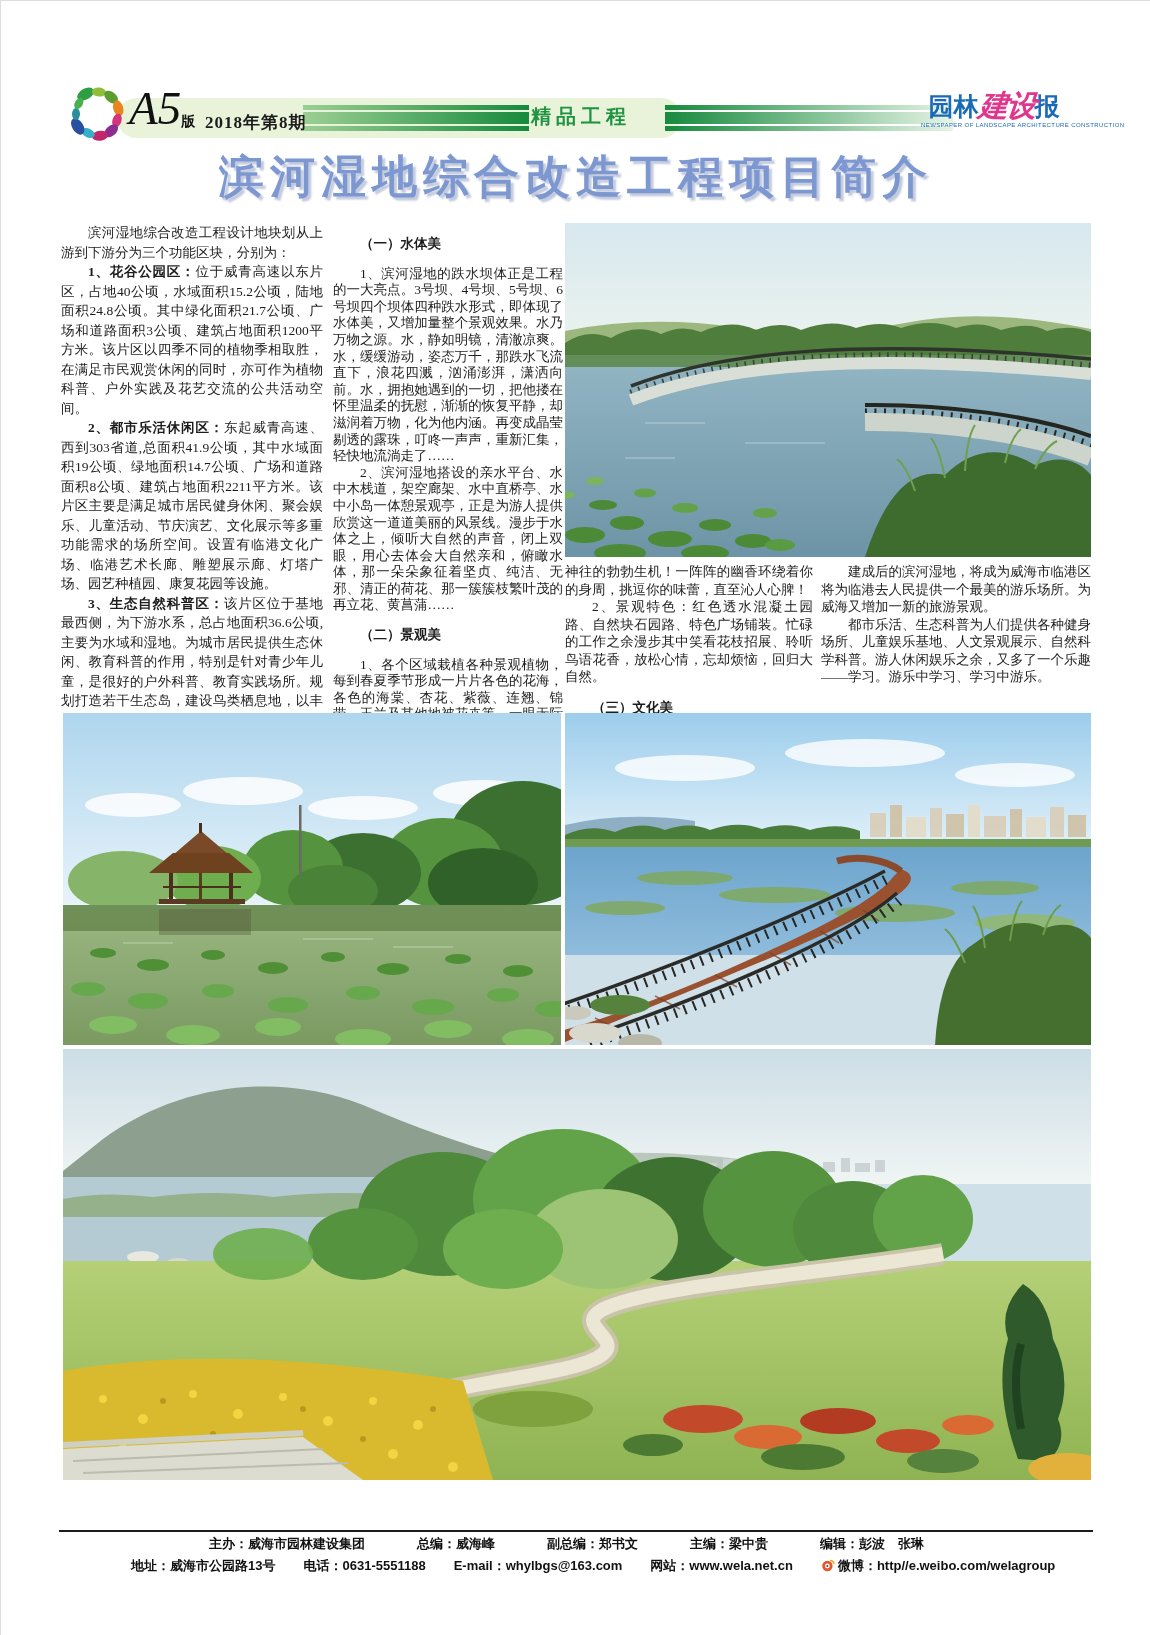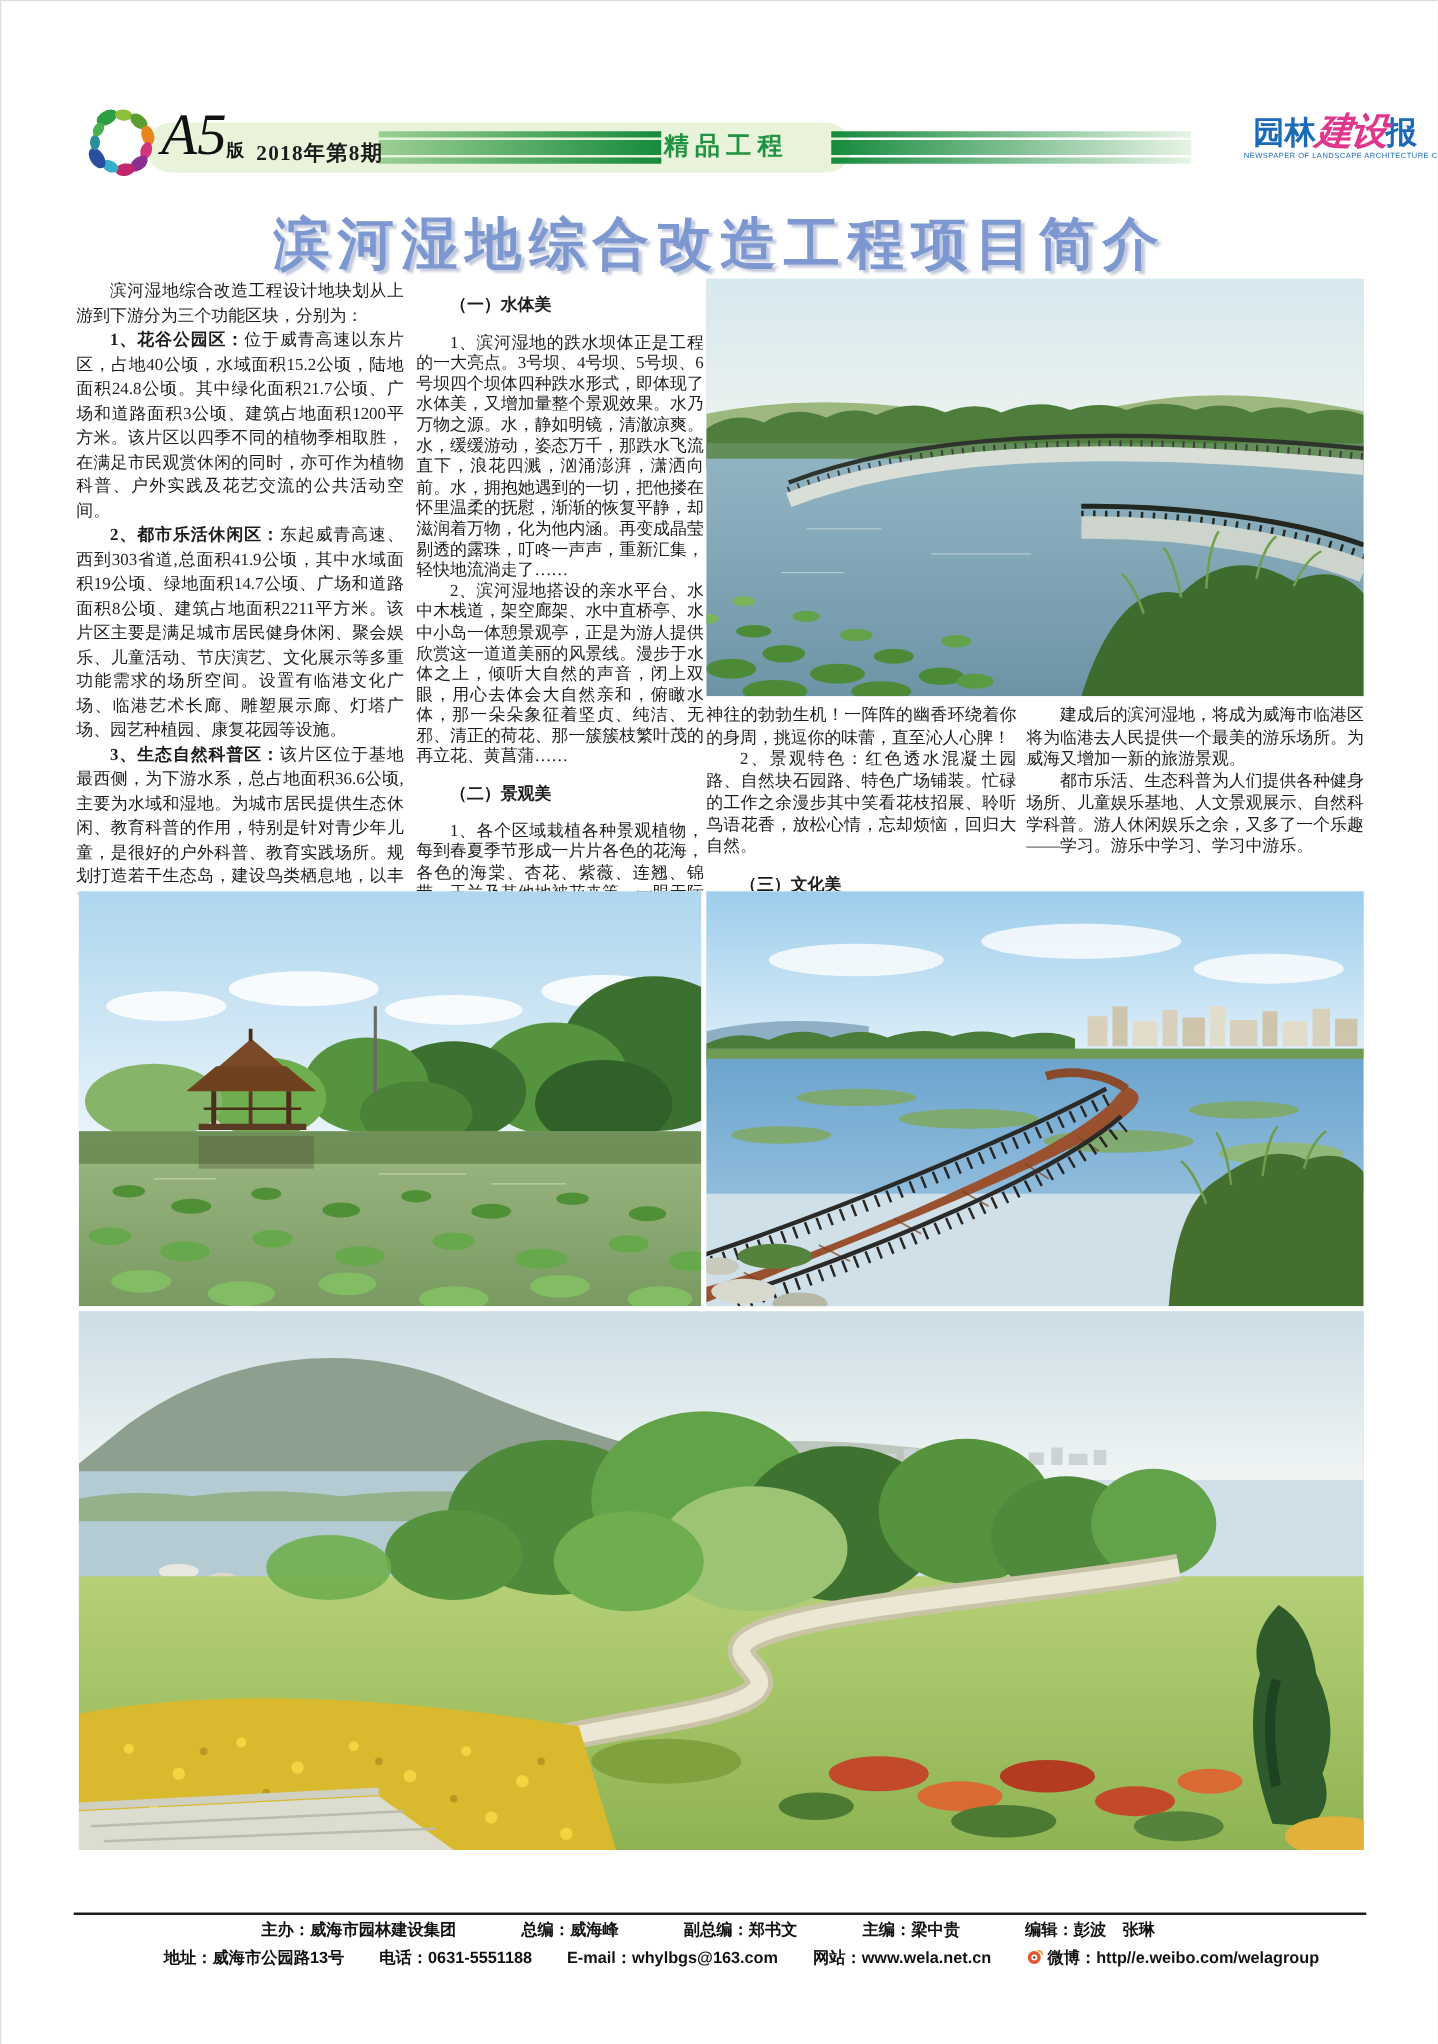--- a/index.html
+++ b/index.html
@@ -15,28 +15,28 @@
   .band .s{width:100%;}
   .band .s1{height:5px;margin-bottom:2px;}
   .band .s2{height:12px;margin-bottom:2px;}
   .band .s3{height:5px;}
   .band-left{left:302px;width:226px;}
   .band-left .s{background:linear-gradient(90deg,#9ccf93,#168a3d);}
   .band-right{left:664px;width:288px;}
   .band-right .s{background:linear-gradient(90deg,#168a3d,#e7f4e6);}
   .section-tag{position:absolute;left:530px;top:102px;z-index:2;font-family:"Liberation Sans",sans-serif;
                font-size:20px;font-weight:700;color:#1f9342;letter-spacing:5px;}
-  .masthead{position:absolute;left:994px;top:88px;width:146px;text-align:right;z-index:2;}
+  .masthead{position:absolute;left:920px;top:88px;width:146px;text-align:right;z-index:2;}
   .mh-row{display:flex;align-items:flex-end;justify-content:center;line-height:1;}
   .mh-blue{color:#1a6ab8;font-weight:900;font-size:25px;font-family:"Liberation Sans",sans-serif;}
   .mh-pink{color:#e0368c;font-weight:700;font-size:30px;font-style:italic;transform:skewX(-6deg) translateY(2px);
            font-family:"Liberation Serif",serif;letter-spacing:-2px;}
   .mh-sub{margin-top:3px;font-size:6px;letter-spacing:.4px;color:#1a6ab8;font-family:"Liberation Sans",sans-serif;white-space:nowrap;}
   
-  .main-title{position:absolute;left:0;right:0;top:164px;text-align:center;font-family:"Liberation Sans",sans-serif;
+  .main-title{position:absolute;left:0;right:0;top:146px;text-align:center;font-family:"Liberation Sans",sans-serif;
               font-weight:900;font-size:45px;letter-spacing:6px;color:#7d98d1;text-shadow:3px 3px 2px #c3cadd;}
   
   .col{position:absolute;overflow:hidden;font-size:13.5px;text-align:justify;}
   #c1{left:60px;top:222px;width:262px;height:492px;line-height:19.5px;}
   #c2{left:332px;top:222px;width:230px;height:492px;line-height:16.6px;}
   #c3{left:564px;top:562px;width:248px;height:150px;line-height:17.5px;}
   #c4{left:820px;top:562px;width:270px;height:150px;line-height:17.5px;}
   .para{margin:0;}
   .para.indent{text-indent:2em;}
   .lead{font-family:Liberation Serif, serif;font-weight:700;}

